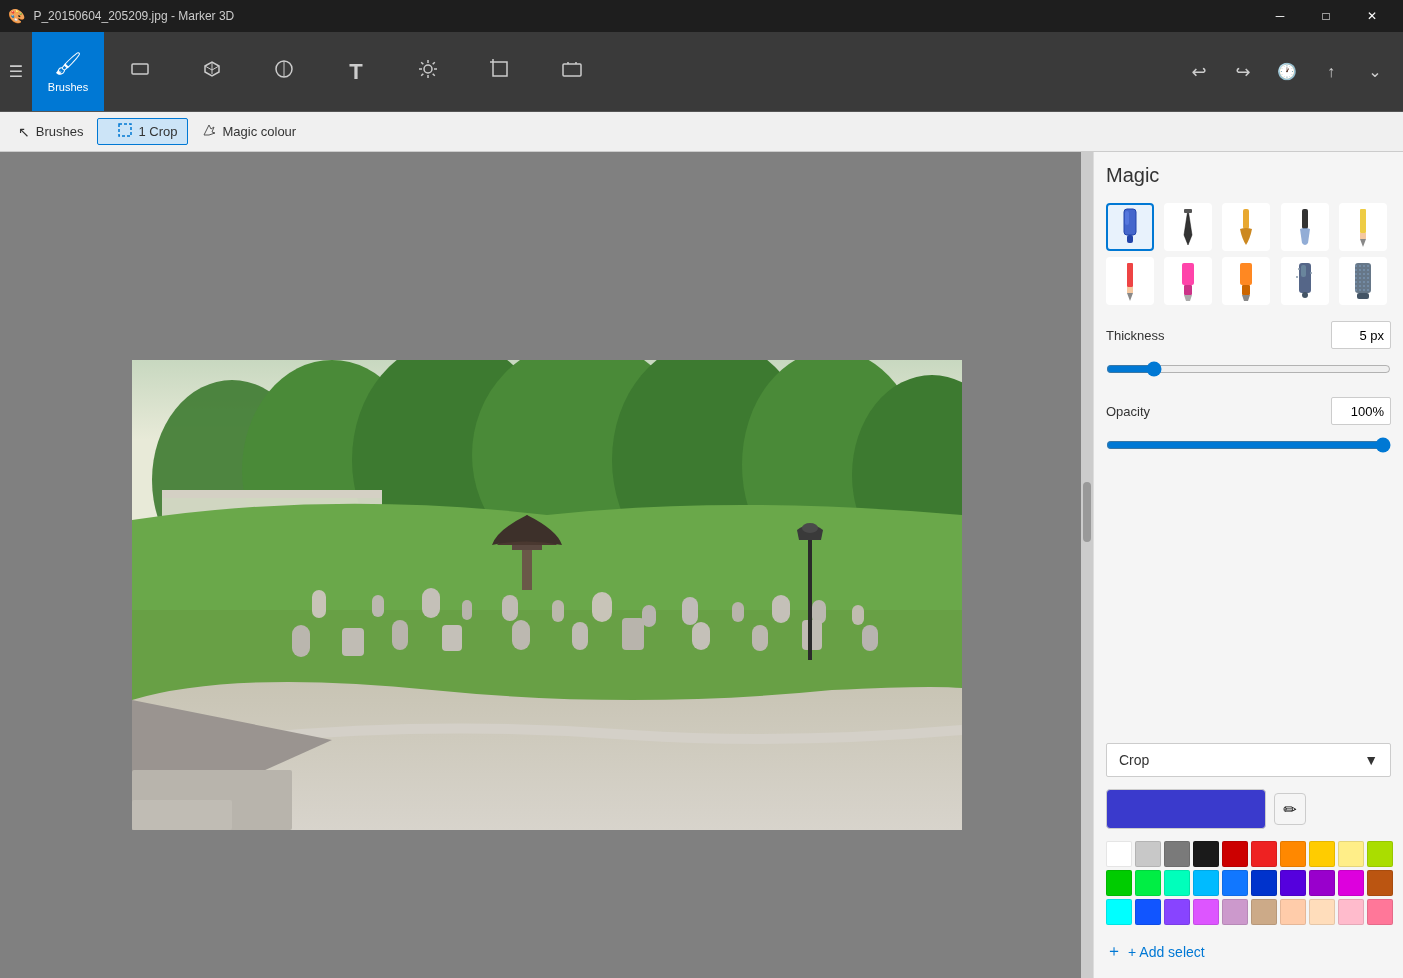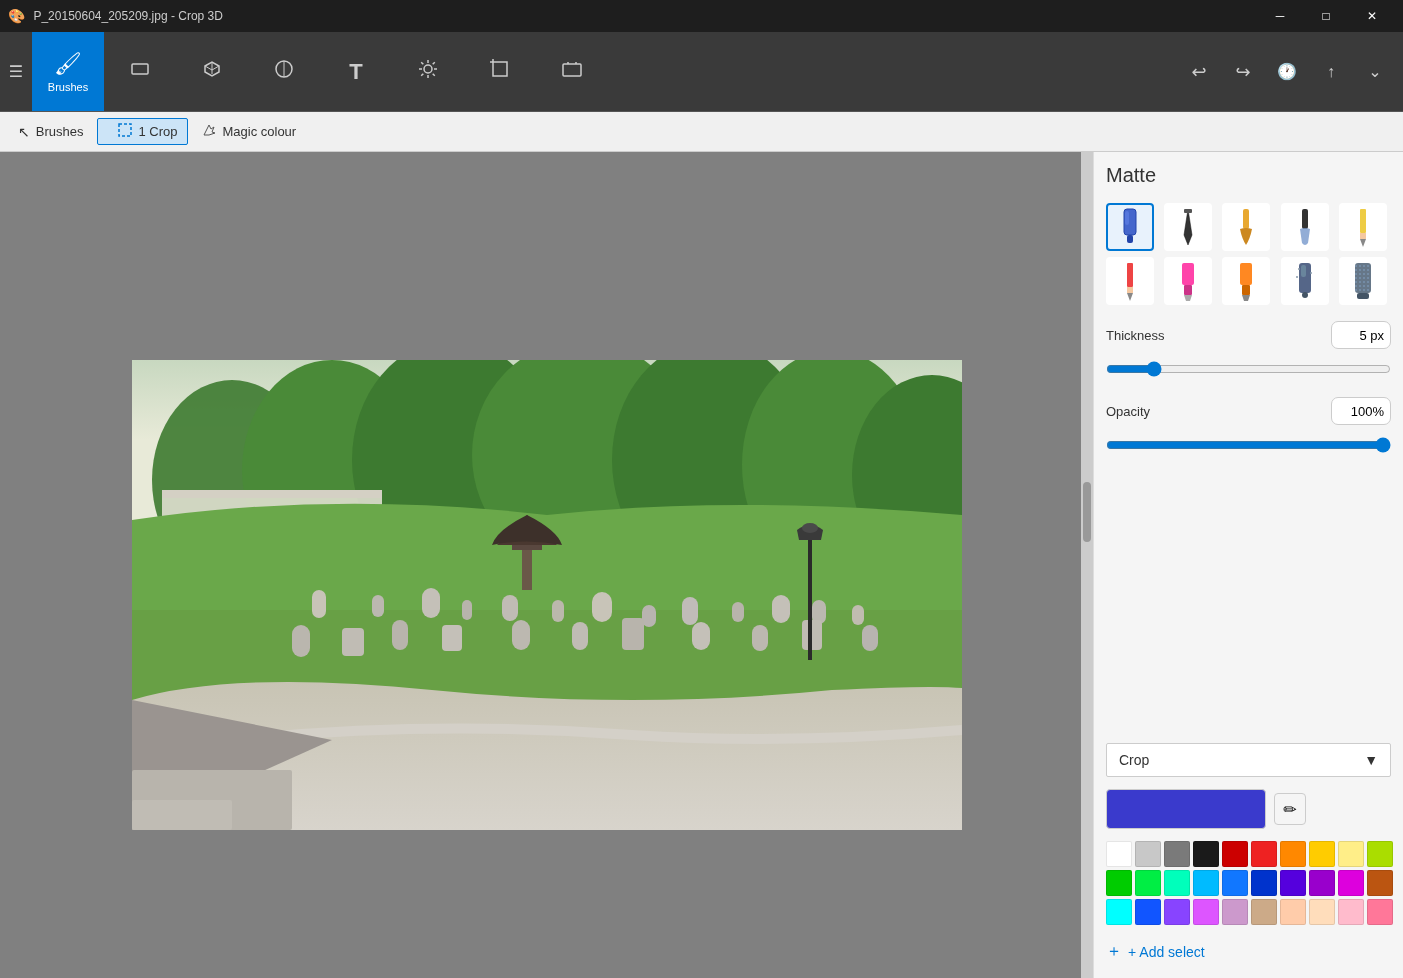--- a/index.html
+++ b/index.html
@@ -215,21 +215,21 @@
     }
     .prop-label {
       font-size: 13px;
       color: #333;
       min-width: 70px;
     }
     .prop-input {
       width: 60px;
       height: 28px;
       border: 1px solid #ccc;
-      border-radius: 7px;
+      border-radius: 2px;
       text-align: right;
       font-size: 13px;
       padding: 0 6px;
       margin-left: auto;
     }
     .prop-slider-row {
       margin-bottom: 16px;
     }
     .prop-slider {
       width: 100%;
@@ -301,21 +301,21 @@
       color: #0078d4;
       padding: 4px 0;
     }
   </style>
 </head>
 <body>
 
 <div class="title-bar">
   <div class="title-bar-left">
     <span style="font-size:14px;">🎨</span>
-    <span class="title-bar-title">P_20150604_205209.jpg - Crop 3D</span>
+    <span class="title-bar-title">P_20150604_205209.jpg - Marker 3D</span>
   </div>
   <div class="title-bar-controls">
     <button class="title-bar-btn">─</button>
     <button class="title-bar-btn">□</button>
     <button class="title-bar-btn close">✕</button>
   </div>
 </div>
 
 <div class="toolbar">
   <div class="toolbar-left">
@@ -529,21 +529,21 @@
         </svg>
       </div>
     </div>
 
     <div class="scrollbar-v" style="position:absolute; right:0; top:0; bottom:0;">
       <div class="scrollbar-thumb"></div>
     </div>
   </div>
 
   <div class="right-panel">
-    <h2 class="panel-title">Matte</h2>
+    <h2 class="panel-title">Magic</h2>
 
     <div class="brush-grid">
 
       <div class="brush-item selected">
         <svg class="brush-svg" viewBox="0 0 32 40" fill="none" xmlns="http://www.w3.org/2000/svg">
           <rect x="10" y="2" width="12" height="26" rx="3" fill="#4466cc" stroke="#2244aa" stroke-width="1"></rect>
           <rect x="13" y="28" width="6" height="8" rx="2" fill="#2244aa"></rect>
           <rect x="11" y="4" width="4" height="14" rx="2" fill="#6688ee" opacity="0.5"></rect>
         </svg>
       </div>

